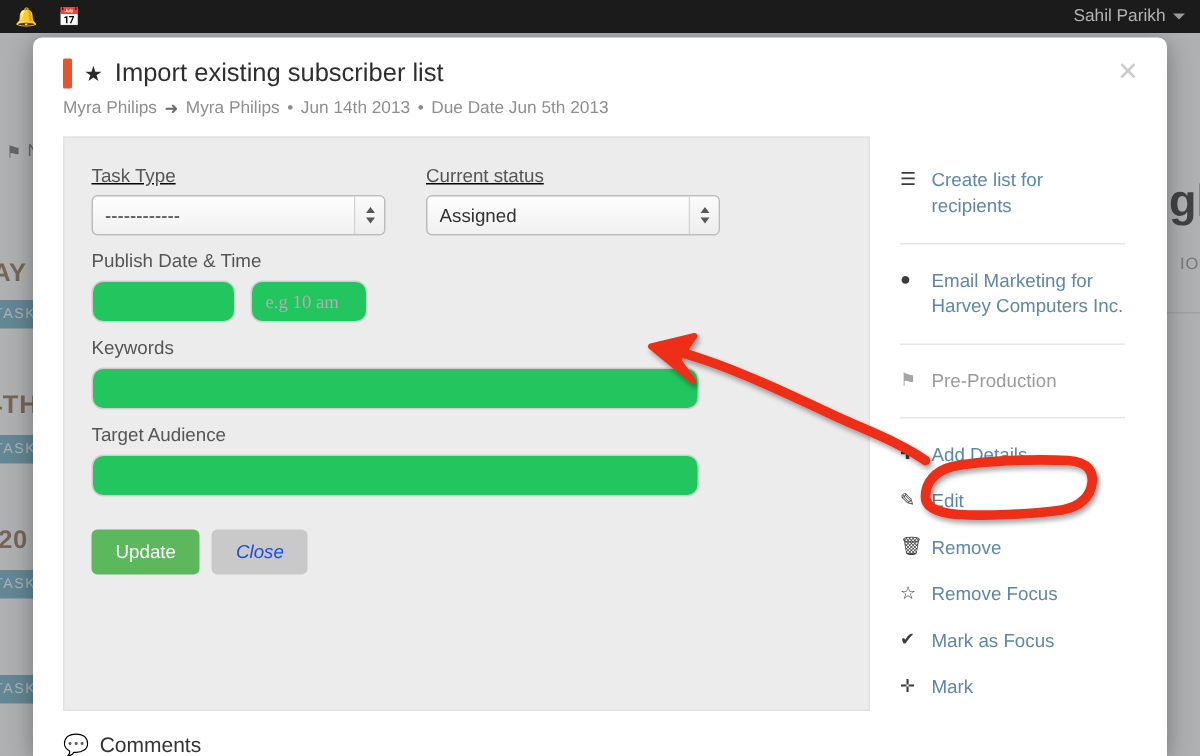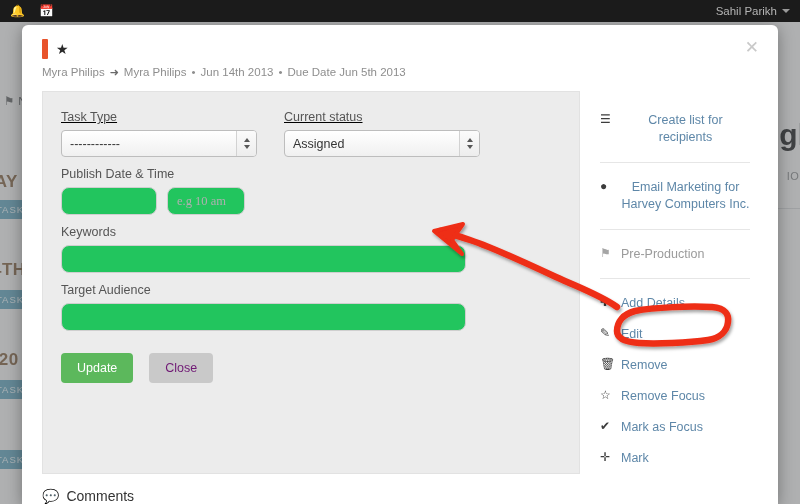--- a/index.html
+++ b/index.html
@@ -121,35 +121,35 @@
     background: #22c55e; font-size: 12.5px; color: #444; padding: 0 9px;
     font-family: Liberation Serif, serif;
   }
   .txtin::placeholder { color: #b0b0b0; }
   .grp { margin-top: 10px; }
   .datetime-row { display: flex; gap: 10px; }
   .date-in { width: 96px; }
   .time-in { width: 78px; }
   .wide-in { width: 405px; display: block; }
 
-  .btn-row { margin-top: 22px; display: flex; gap: 16px; }
+  .btn-row { margin-top: 22px; display: flex; gap: 8px; }
   .btn {
     border: none; border-radius: 4px; font-size: 12.5px; padding: 8px 16px;
     cursor: pointer; font-family: "Liberation Sans", sans-serif;
   }
   .btn-update { background: #5cb85c; color: #fff; }
-  .btn-close  { background: #c9c9c9; color: #701a75; }
+  .btn-close  { background: #c9c9c9; color: #1d4ed8; font-style: italic; }
 
   
   .actions { width: 170px; padding: 14px 0 0 20px; }
   .act {
     display: flex; align-items: flex-start; gap: 8px;
     font-size: 12.5px; line-height: 1.35; padding: 7px 0; cursor: pointer;
   }
-  .act .lbl { color: #5e87a8; text-align: center; }
+  .act .lbl { color: #5e87a8; }
   .act .lbl.muted { color: #9b9b9b; }
   .act .ico { color: #3c3c3c; font-size: 12px; line-height: 1.3; flex: none; width: 13px; }
   .act .ico.muted { color: #a5a5a5; }
   .act-sep { height: 1px; background: #e6e6e6; margin: 9px 0; }
 
   
   .comments { padding: 14px 20px 0 20px; }
   .comments-head {
     display: flex; align-items: center; gap: 7px;
     font-size: 14px; color: #333; padding-bottom: 12px;
@@ -198,20 +198,21 @@
       <span class="caret-down"></span>
     </div>
   </div>
 
   <div class="modal">
 
     <div class="modal-head">
       <div class="modal-title-row">
         <span class="redbar"></span>
         <span class="star-ico">★</span>
+        <span class="modal-title">Import existing subscriber list</span>
       </div>
       <div class="modal-sub">
         <span>Myra Philips</span>
         <span class="arrow-glyph">➜</span>
         <span>Myra Philips</span>
         <span>•</span>
         <span>Jun 14th 2013</span>
         <span>•</span>
         <span>Due Date Jun 5th 2013</span>
       </div>

